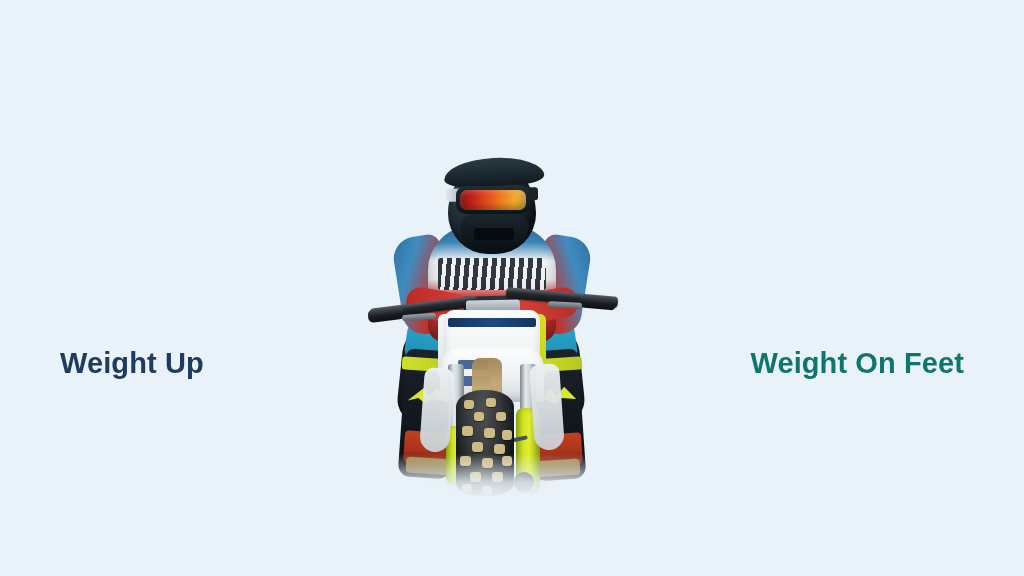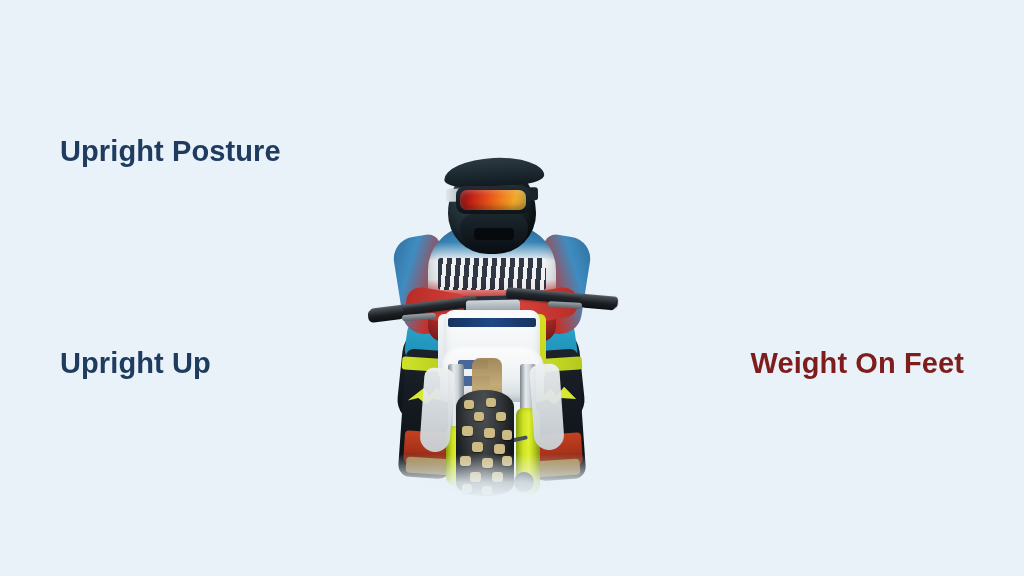--- a/index.html
+++ b/index.html
@@ -241,26 +241,25 @@
   .shadow-ground {
     background: radial-gradient(ellipse at center, rgba(40,60,80,.20) 0%, rgba(40,60,80,0) 72%);
     border-radius: 50%;
   }
 </style>
 </head>
 <body>
 
 <div id="slide" style="background: rgb(233, 242, 248);">
 
-  <div class="label left" id="label-upright-posture" style="color: rgb(31, 60, 96);">Upright Posture</div>
-
-
-  <div class="label left" id="label-elbows-up" style="color: rgb(31, 60, 96);">Upright Up</div>
-
-  <div class="label right" id="label-weight-on-feet" style="color: #7f1d1d;">Weight On Feet</div>
+
+
+  <div class="label left" id="label-elbows-up" style="color: rgb(31, 60, 96);">Weight Up</div>
+
+  <div class="label right" id="label-weight-on-feet" style="color: #0f766e;">Weight On Feet</div>
 
   <div id="photo">
 
     <div class="px shadow-ground" style="left:58px; top:322px; width:150px; height:24px;"></div>
 
     <div class="px thigh-l" style="left:38px; top:178px; width:52px; height:96px; transform:rotate(6deg);"></div>
     <div class="px thigh-r" style="left:168px; top:178px; width:52px; height:96px; transform:rotate(-6deg);"></div>
 
     <div class="px knee-cyan-l" style="left:44px; top:168px; width:34px; height:46px; border-radius:16px 6px 10px 14px; transform:rotate(8deg);"></div>
     <div class="px knee-cyan-r" style="left:180px; top:168px; width:34px; height:48px; border-radius:6px 16px 14px 10px; transform:rotate(-8deg);"></div>

